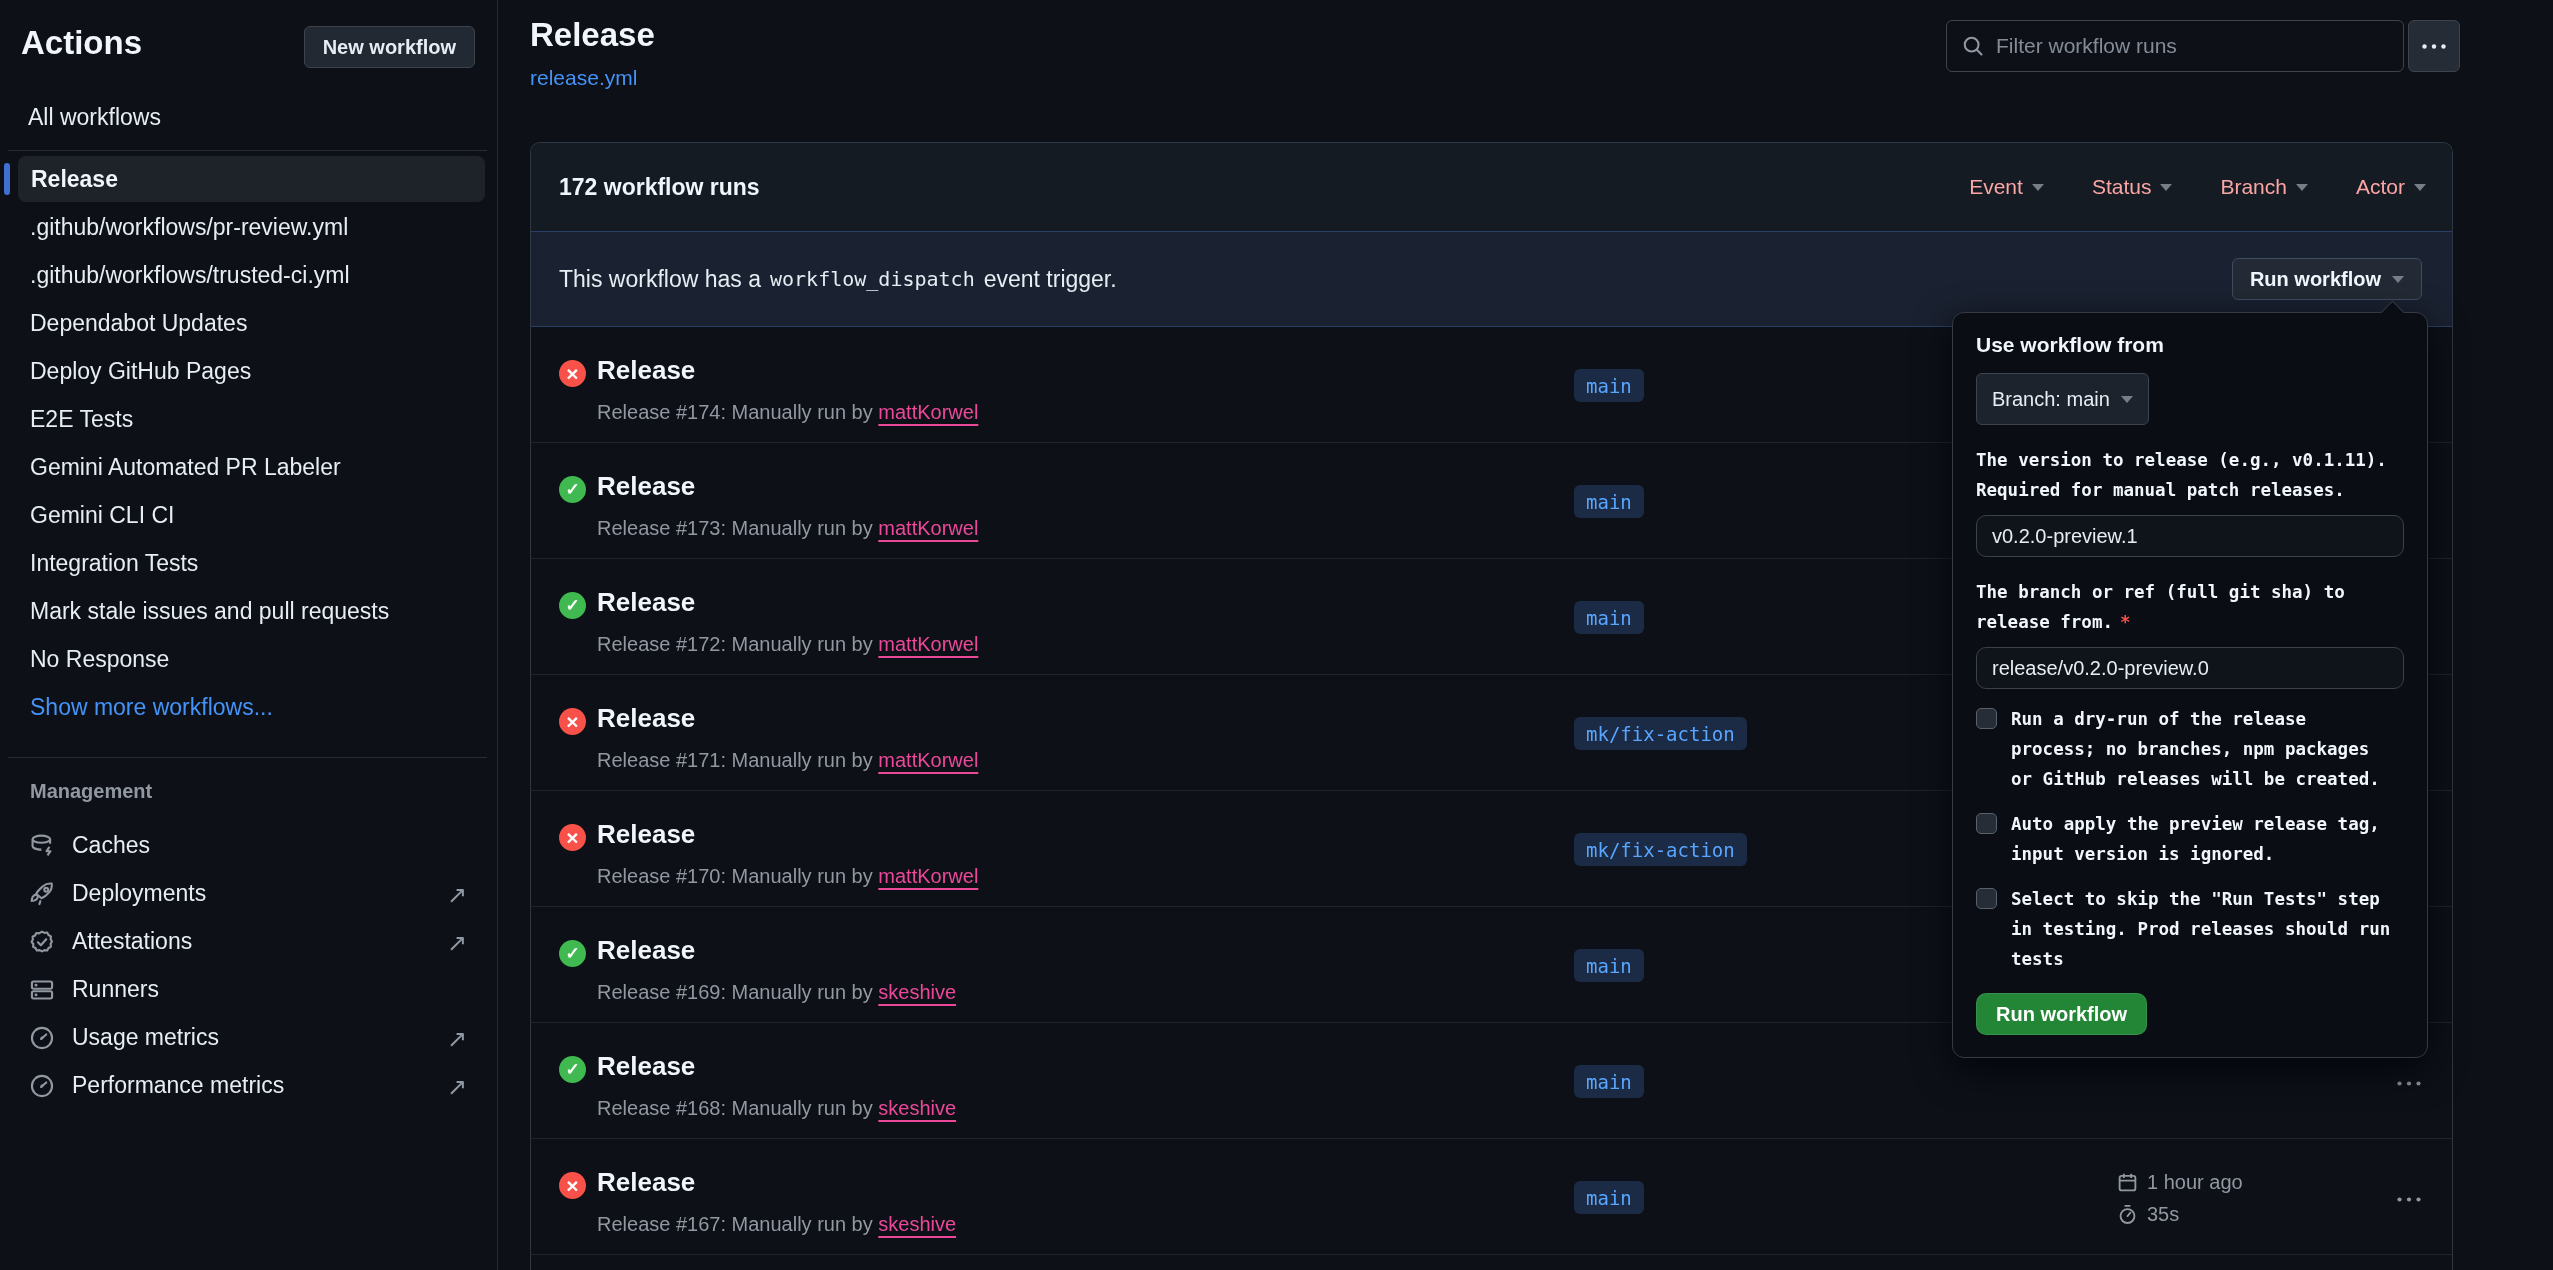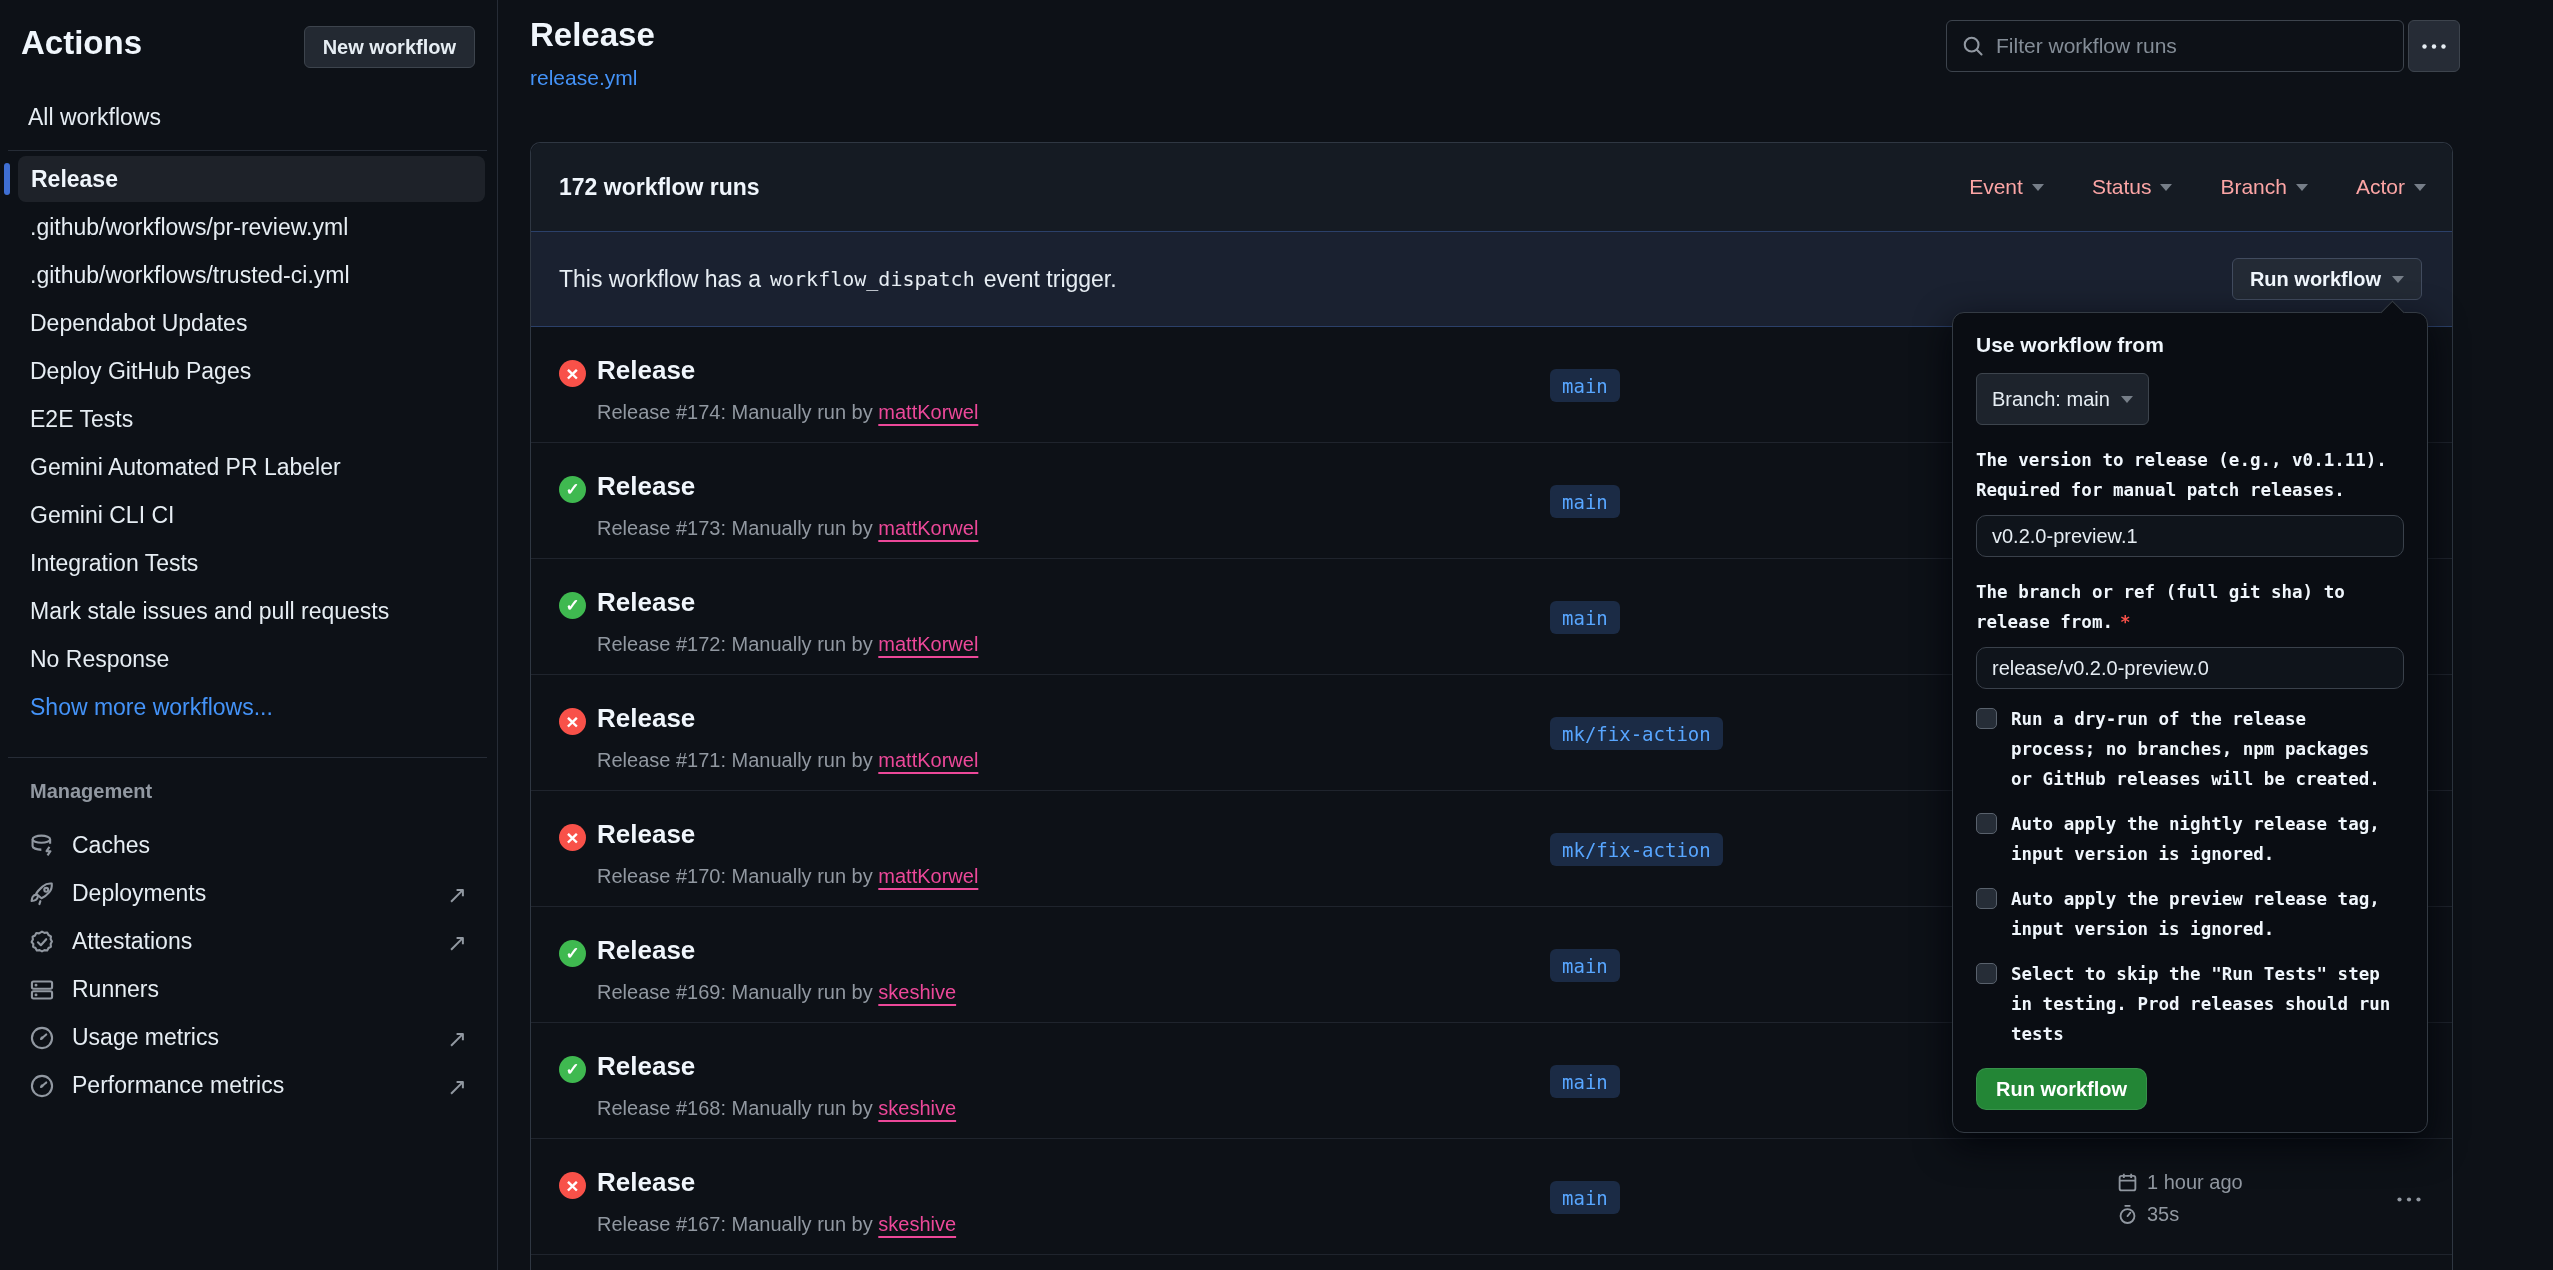--- a/index.html
+++ b/index.html
@@ -46,21 +46,21 @@
   .banner-run-btn { position:absolute; right:30px; top:26px; height:42px; padding:0 17px; background:#232a35; border:1px solid #414b5e; border-radius:6px; color:#f0f6fc; font-size:20px; font-weight:600; font-family:inherit; display:flex; align-items:center; gap:11px; cursor:pointer; }
   
   .run-row { height:116px; border-bottom:1px solid #1f242d; position:relative; }
   .run-row-stub { height:16px; }
   .status-circle { position:absolute; left:28px; top:33px; width:27px; height:27px; border-radius:50%; color:#fff; display:flex; align-items:center; justify-content:center; font-weight:700; }
   .status-circle.failure { background:#f85149; font-size:21px; }
   .status-circle.success { background:#3fb950; font-size:17px; }
   .run-title { position:absolute; left:66px; top:28px; font-size:26px; font-weight:700; color:#f0f6fc; cursor:pointer; }
   .run-sub { position:absolute; left:66px; top:74px; font-size:20px; color:#9198a1; }
   .run-sub .actor { color:#ec4899; text-decoration:underline; text-underline-offset:5px; cursor:pointer; }
-  .branch-badge { position:absolute; left:1019px; top:42px; height:33px; display:inline-flex; align-items:center; padding:0 12px; background:#1b2b45; border-radius:6px; color:#58a6ff; font-family:"DejaVu Sans Mono", monospace; font-size:19px; cursor:pointer; }
+  .branch-badge { position:absolute; left:1043px; top:42px; height:33px; display:inline-flex; align-items:center; padding:0 12px; background:#1b2b45; border-radius:6px; color:#58a6ff; font-family:"DejaVu Sans Mono", monospace; font-size:19px; cursor:pointer; }
   .run-meta { position:absolute; left:1586px; top:32px; display:flex; flex-direction:column; gap:9px; font-size:20px; color:#9198a1; }
   .meta-line { display:flex; align-items:center; gap:9px; }
   .meta-line svg { width:21px; height:21px; color:#9198a1; }
   .row-kebab { position:absolute; right:30px; top:52px; background:none; border:none; color:#9198a1; cursor:pointer; }
   
   .run-dialog { position:absolute; left:1952px; top:312px; width:476px; background:#0a0d13; border:1px solid #343b44; border-radius:12px; padding:20px 23px 22px; box-shadow:0 12px 36px rgba(1,4,9,0.85); z-index:10; }
   .run-dialog::before { content:""; position:absolute; top:-9px; right:26px; width:16px; height:16px; background:#0a0d13; border-left:1px solid #343b44; border-top:1px solid #343b44; transform:rotate(45deg); }
   .dialog-title { font-size:21px; font-weight:700; color:#f0f6fc; }
   .branch-selector { margin-top:16px; display:inline-flex; align-items:center; gap:11px; height:52px; padding:0 15px; background:#1d232c; border:1px solid #3d444d; border-radius:6px; color:#e6edf3; font-size:20px; font-weight:400; font-family:inherit; cursor:pointer; }
   .field-desc { margin-top:20px; font-family:"DejaVu Sans Mono", monospace; font-weight:700; font-size:17.5px; line-height:30px; color:#f0f6fc; }
@@ -410,24 +410,20 @@
     <input class="dialog-input" value="release/v0.2.0-preview.0" style="">
   </div>
       </div>
     <div id="dialog-checkboxes">
         <label class="checkbox-row">
     <span class="checkbox"></span>
     <span class="checkbox-label">Run a dry-run of the release process; no branches, npm packages or GitHub releases will be created.</span>
   </label>
         <label class="checkbox-row">
     <span class="checkbox"></span>
-    <span class="checkbox-label">Auto apply the nightly release tag, input version is ignored.</span>
-  </label>
-        <label class="checkbox-row">
-    <span class="checkbox"></span>
     <span class="checkbox-label">Auto apply the preview release tag, input version is ignored.</span>
   </label>
         <label class="checkbox-row">
     <span class="checkbox"></span>
     <span class="checkbox-label">Select to skip the "Run Tests" step in testing. Prod releases should run tests</span>
   </label>
       </div>
     <button class="dialog-run-btn">Run workflow</button>
   </div>
 

